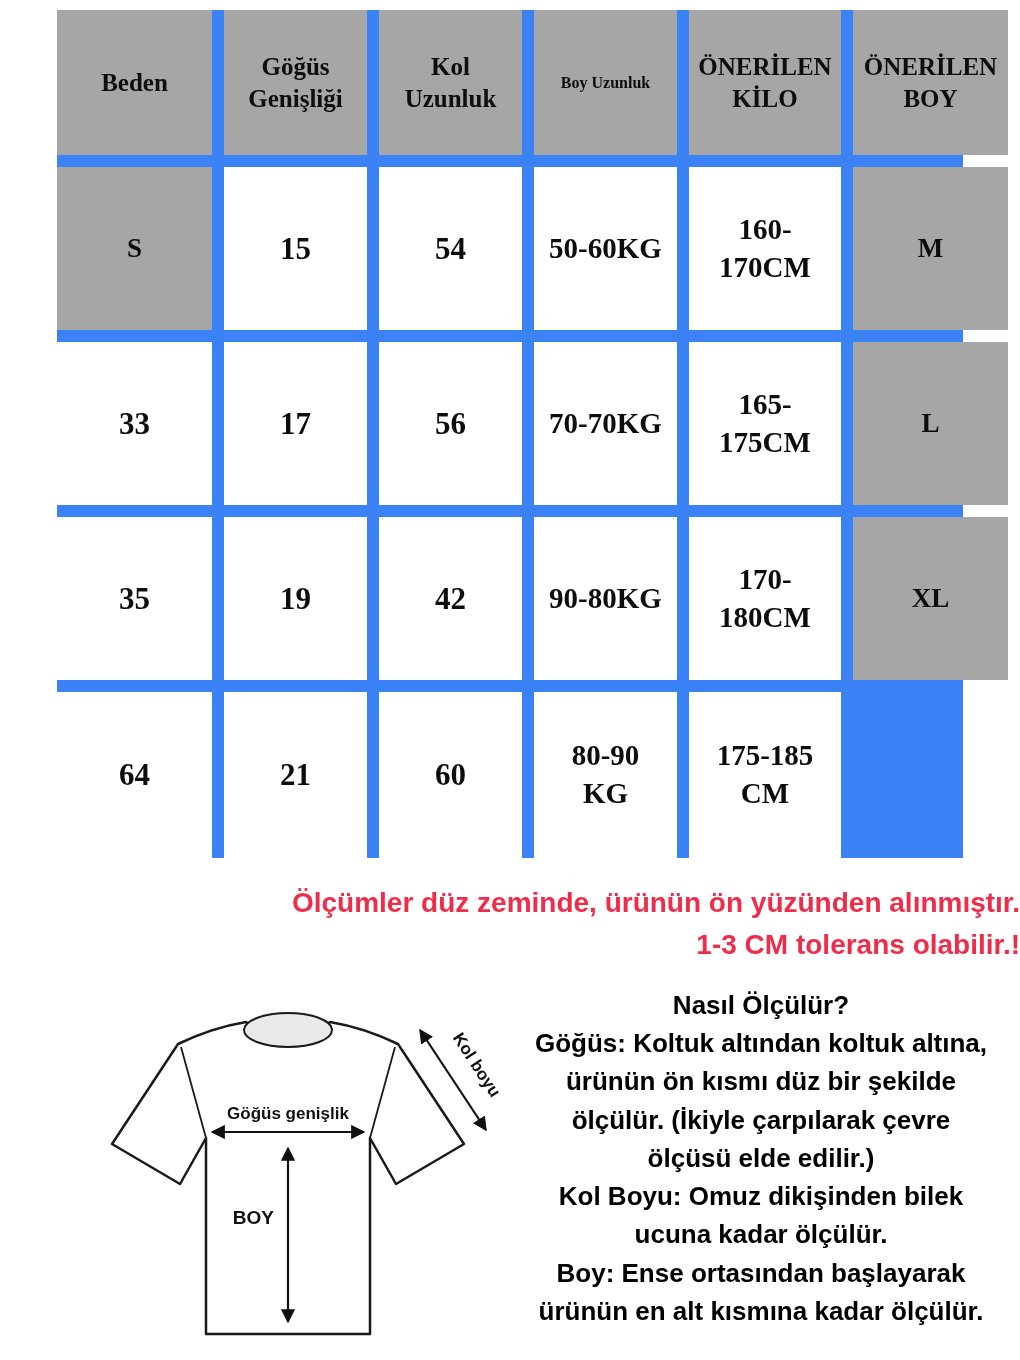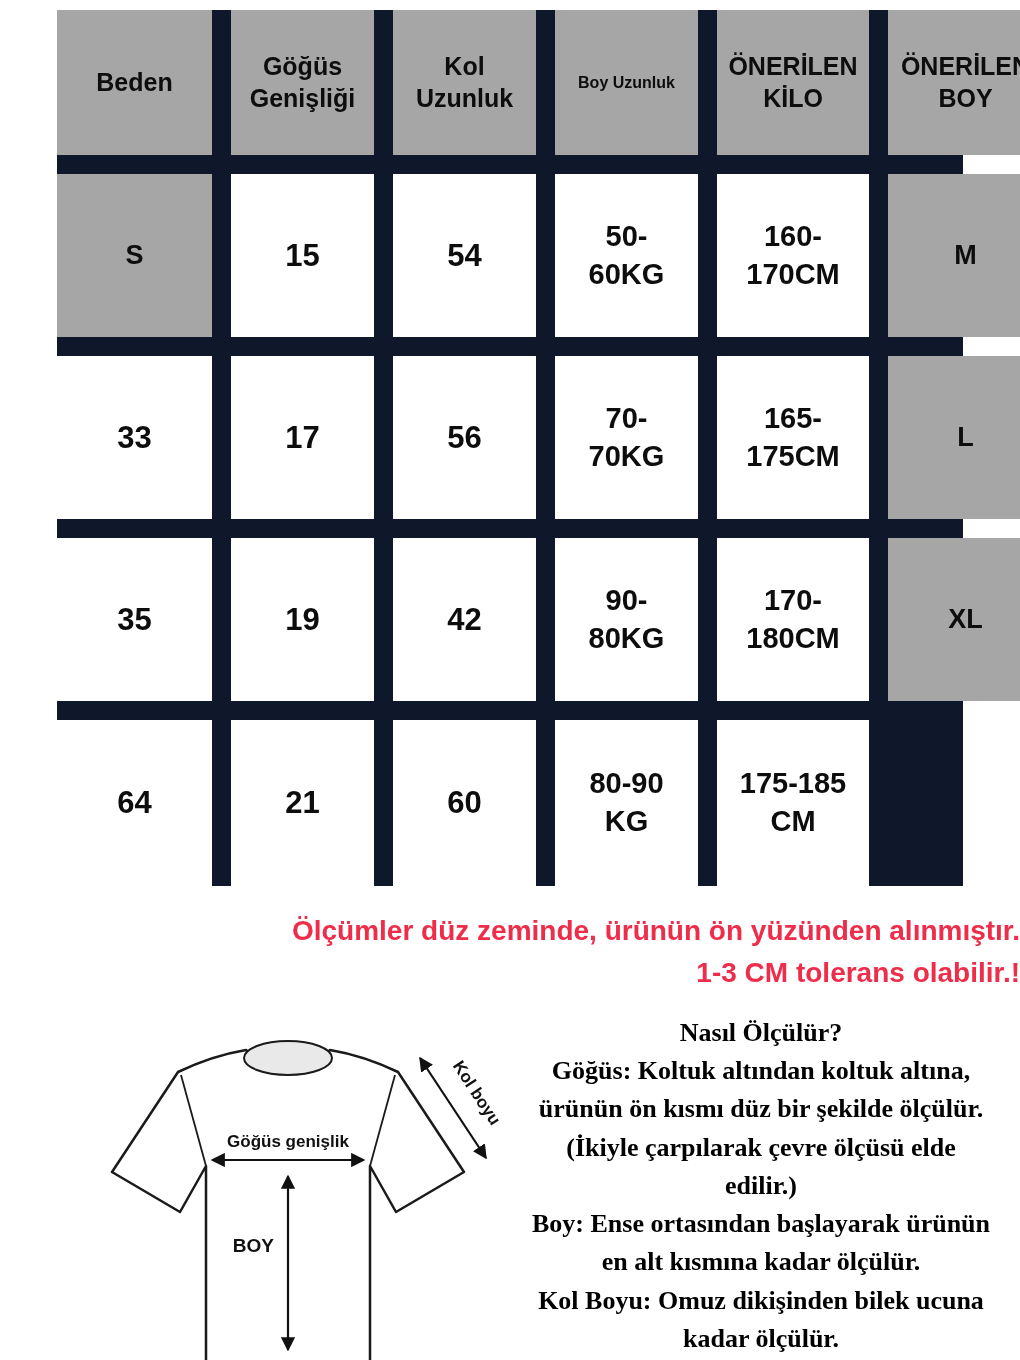--- a/index.html
+++ b/index.html
@@ -13,22 +13,23 @@
     width:1020px;height:1360px;overflow:hidden;
     font-family:"Liberation Sans",sans-serif;
     color:var(--ink);
   }
   
   .size-table{
     margin:10px 57px 0;
     display:grid;
     grid-template-columns:155px 143px 143px 143px 152px 155px;
     grid-template-rows:145px 163px 163px 163px 166px;
-    gap:19px;
-    background:#0f172a;
+    gap:12px;
+    background:#3b82f6;
+    font-family:Liberation Serif, serif;
   }
   .cell{
     display:flex;align-items:center;justify-content:center;
     text-align:center;font-weight:700;background:#ffffff;color:var(--ink);
   }
   .cell.gray{background:var(--cell-gray);}
   .hd{font-size:25px;line-height:1.25;padding:0 4px;}
   .hd-sm{font-size:16px;}
   .sz{font-size:27px;}
   .num{font-size:31px;}
@@ -39,21 +40,21 @@
     color:var(--notice-red);font-weight:700;
     font-size:28px;line-height:1.5;
   }
   
   .bottom{display:flex;margin-top:6px;padding:0 26px 0 48px;gap:10px;}
   .diagram-wrap{flex:0 0 470px;}
   .instructions{
     flex:1;text-align:center;font-weight:700;
     font-size:26px;line-height:1.47;padding-top:14px;color:#000;
   }
-  .instructions p{margin:0;font-family:Liberation Serif, serif;}
+  .instructions p{margin:0;}
   svg text{font-family:"Liberation Sans",sans-serif;font-weight:700;fill:#111;}
 </style>
 </head>
 <body>
 
 <div class="page">
 
   <div class="size-table">
 
     <div class="cell gray hd">Beden</div>
@@ -120,18 +121,18 @@
         <text x="226" y="252" font-size="19" text-anchor="end">BOY</text>
 
         <line x1="372" y1="58" x2="438" y2="158" stroke="#111" stroke-width="2.2" marker-start="url(#ah)" marker-end="url(#ah)"></line>
         <text x="424" y="96" font-size="17" text-anchor="middle" transform="rotate(57 424 96)">Kol boyu</text>
       </svg>
     </div>
 
     <div class="instructions">
       <p>Nasıl Ölçülür?</p>
       <p>Göğüs: Koltuk altından koltuk altına, ürünün ön kısmı düz bir şekilde ölçülür. (İkiyle çarpılarak çevre ölçüsü elde edilir.)</p>
+      <p>Kol Boyu: Omuz dikişinden bilek ucuna kadar ölçülür.</p>
       <p>Boy: Ense ortasından başlayarak ürünün en alt kısmına kadar ölçülür.</p>
-      <p>Kol Boyu: Omuz dikişinden bilek ucuna kadar ölçülür.</p>
     </div>
 
   </div>
 </div>
 
 </body></html>

